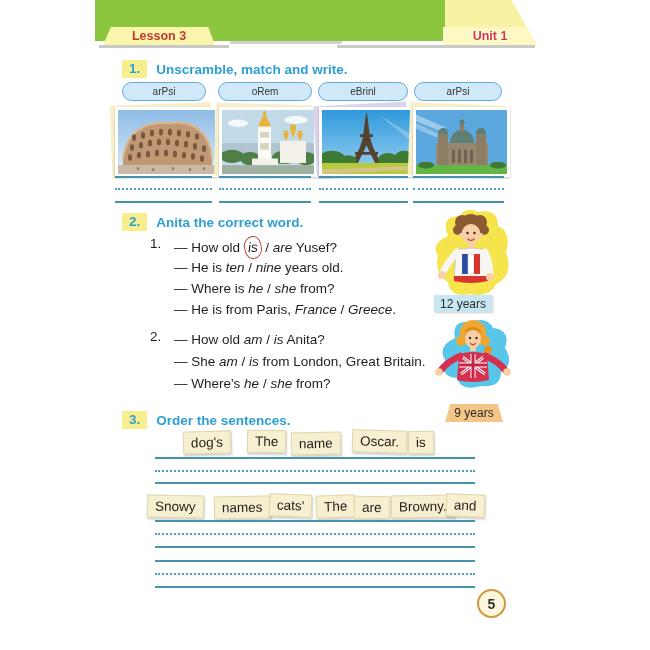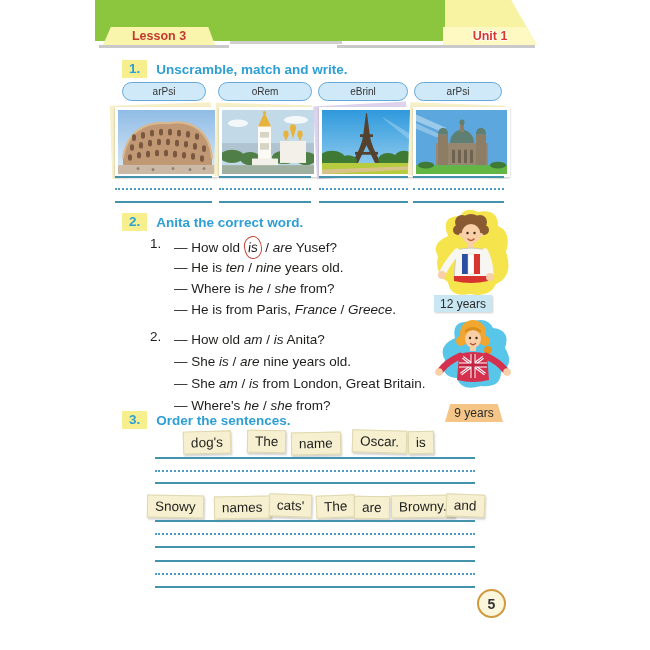--- a/index.html
+++ b/index.html
@@ -260,21 +260,20 @@
       <div class="dline"><span class="seg">— He is </span><span class="seg it">ten</span><span class="seg"> / </span><span class="seg it">nine</span><span class="seg"> years old.</span></div>
       <div class="dline"><span class="seg">— Where is </span><span class="seg it">he</span><span class="seg"> / </span><span class="seg it">she</span><span class="seg"> from?</span></div>
       <div class="dline"><span class="seg">— He is from Paris, </span><span class="seg it">France</span><span class="seg"> / </span><span class="seg it">Greece</span><span class="seg">.</span></div>
     </div>
   </div>
 
   <div class="ex2-item second" style="top:329px;">
     <span class="item-num">2.</span>
     <div class="item-lines">
       <div class="dline"><span class="seg">— How old </span><span class="seg it">am</span><span class="seg"> / </span><span class="seg it">is</span><span class="seg"> Anita?</span></div>
-      <div class="dline"><span class="seg">— She </span><span class="seg it">is</span><span class="seg"> / </span><span class="seg it">are</span><span class="seg"> nine years old.</span></div>
       <div class="dline"><span class="seg">— She </span><span class="seg it">am</span><span class="seg"> / </span><span class="seg it">is</span><span class="seg"> from London, Great Britain.</span></div>
       <div class="dline"><span class="seg">— Where's </span><span class="seg it">he</span><span class="seg"> / </span><span class="seg it">she</span><span class="seg"> from?</span></div>
     </div>
   </div>
 
   <div class="char-box" style="left:424px;top:206px;width:94px;height:108px;">
     <svg viewBox="0 0 94 92" width="94" height="92">
       <path d="M24,30 Q16,10 36,10 Q42,0 54,6 Q74,2 74,20 Q88,26 82,46 Q90,70 72,78 Q66,92 46,88 Q26,92 24,76 Q10,68 14,50 Q6,38 24,30 Z" fill="#F5E44C"></path>
       <g>
         <circle cx="47" cy="20" r="12" fill="#8A5A33"></circle>

